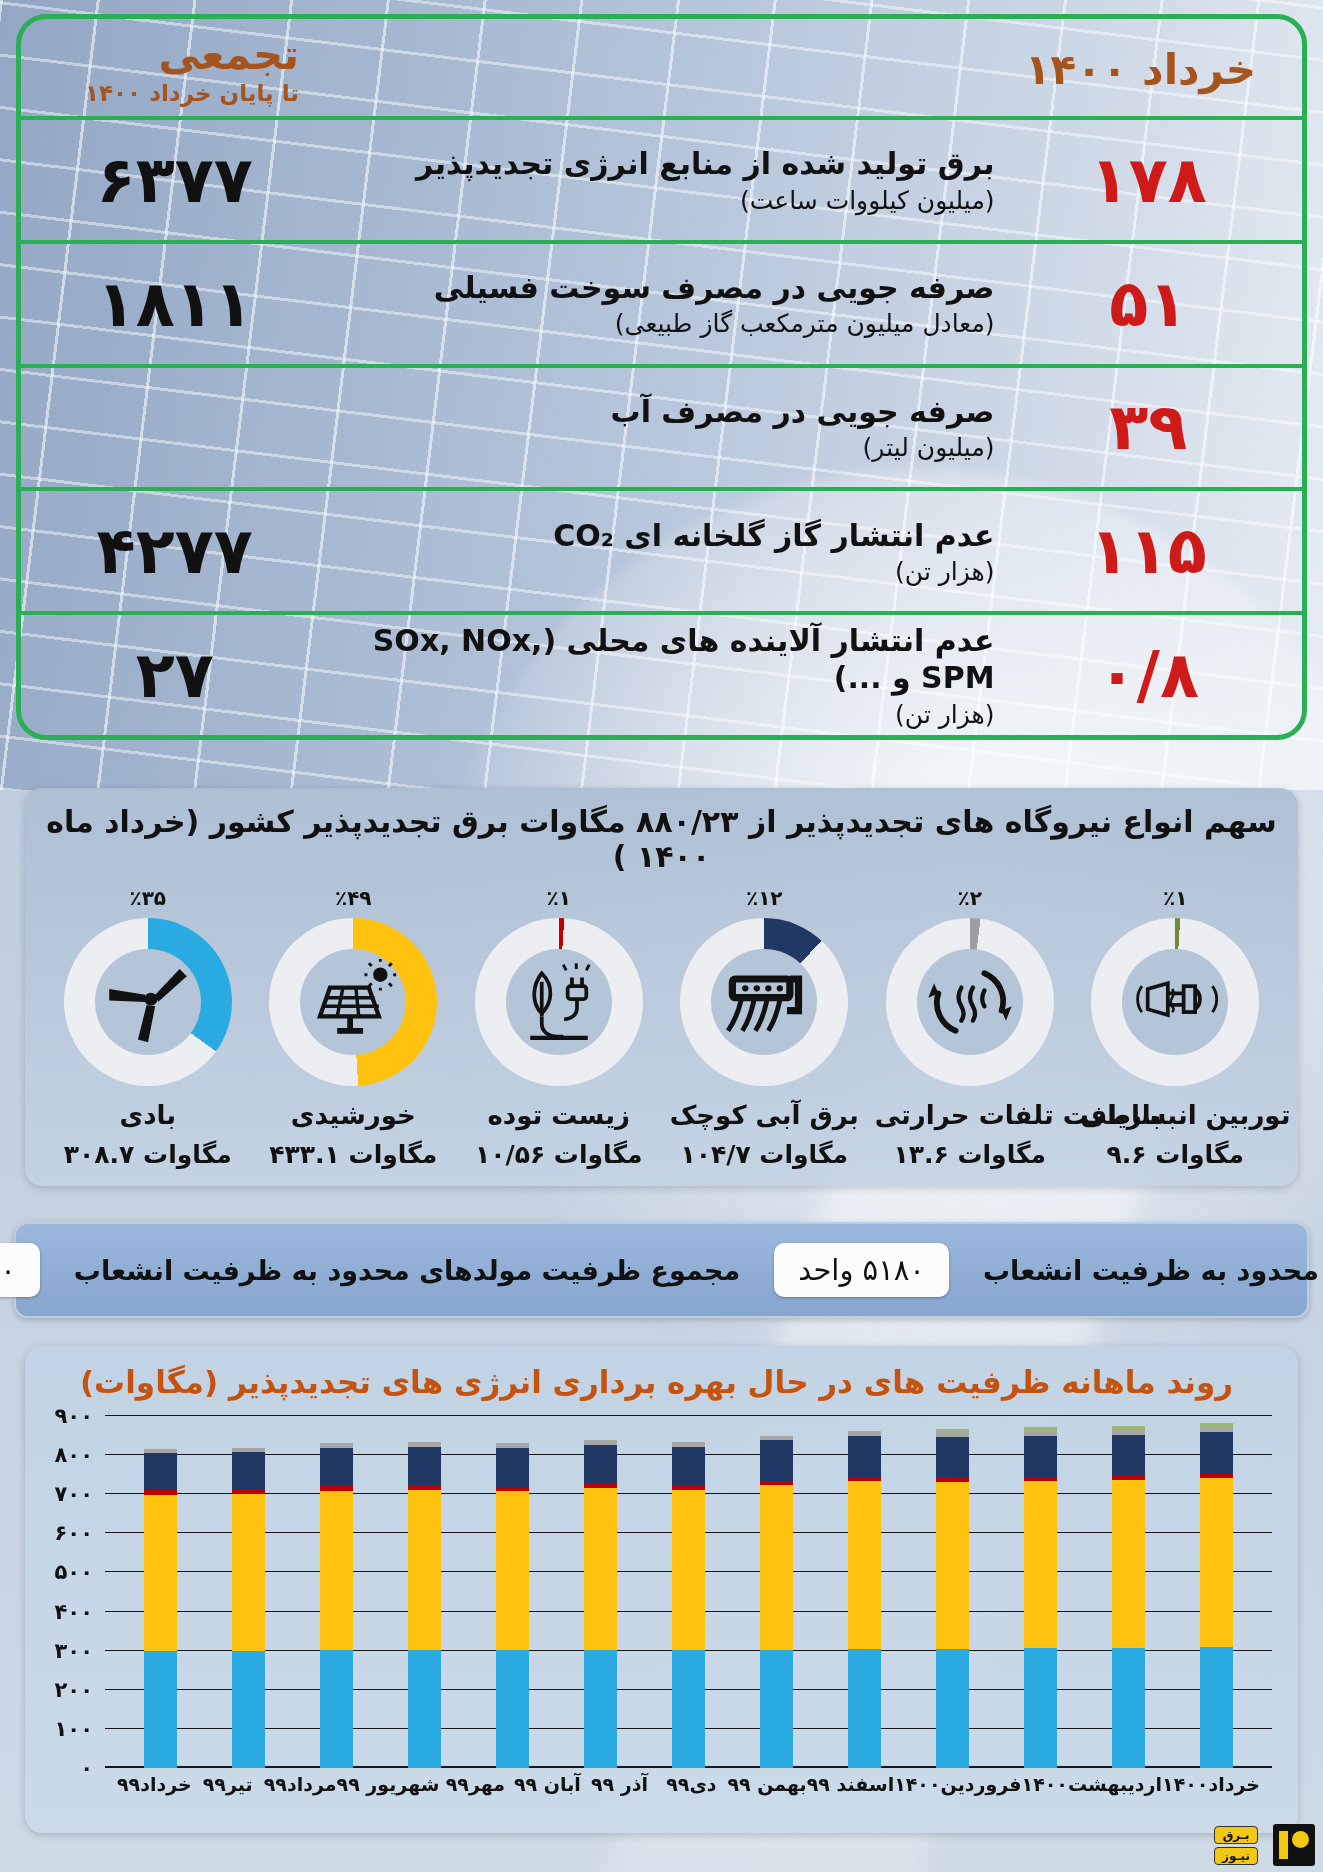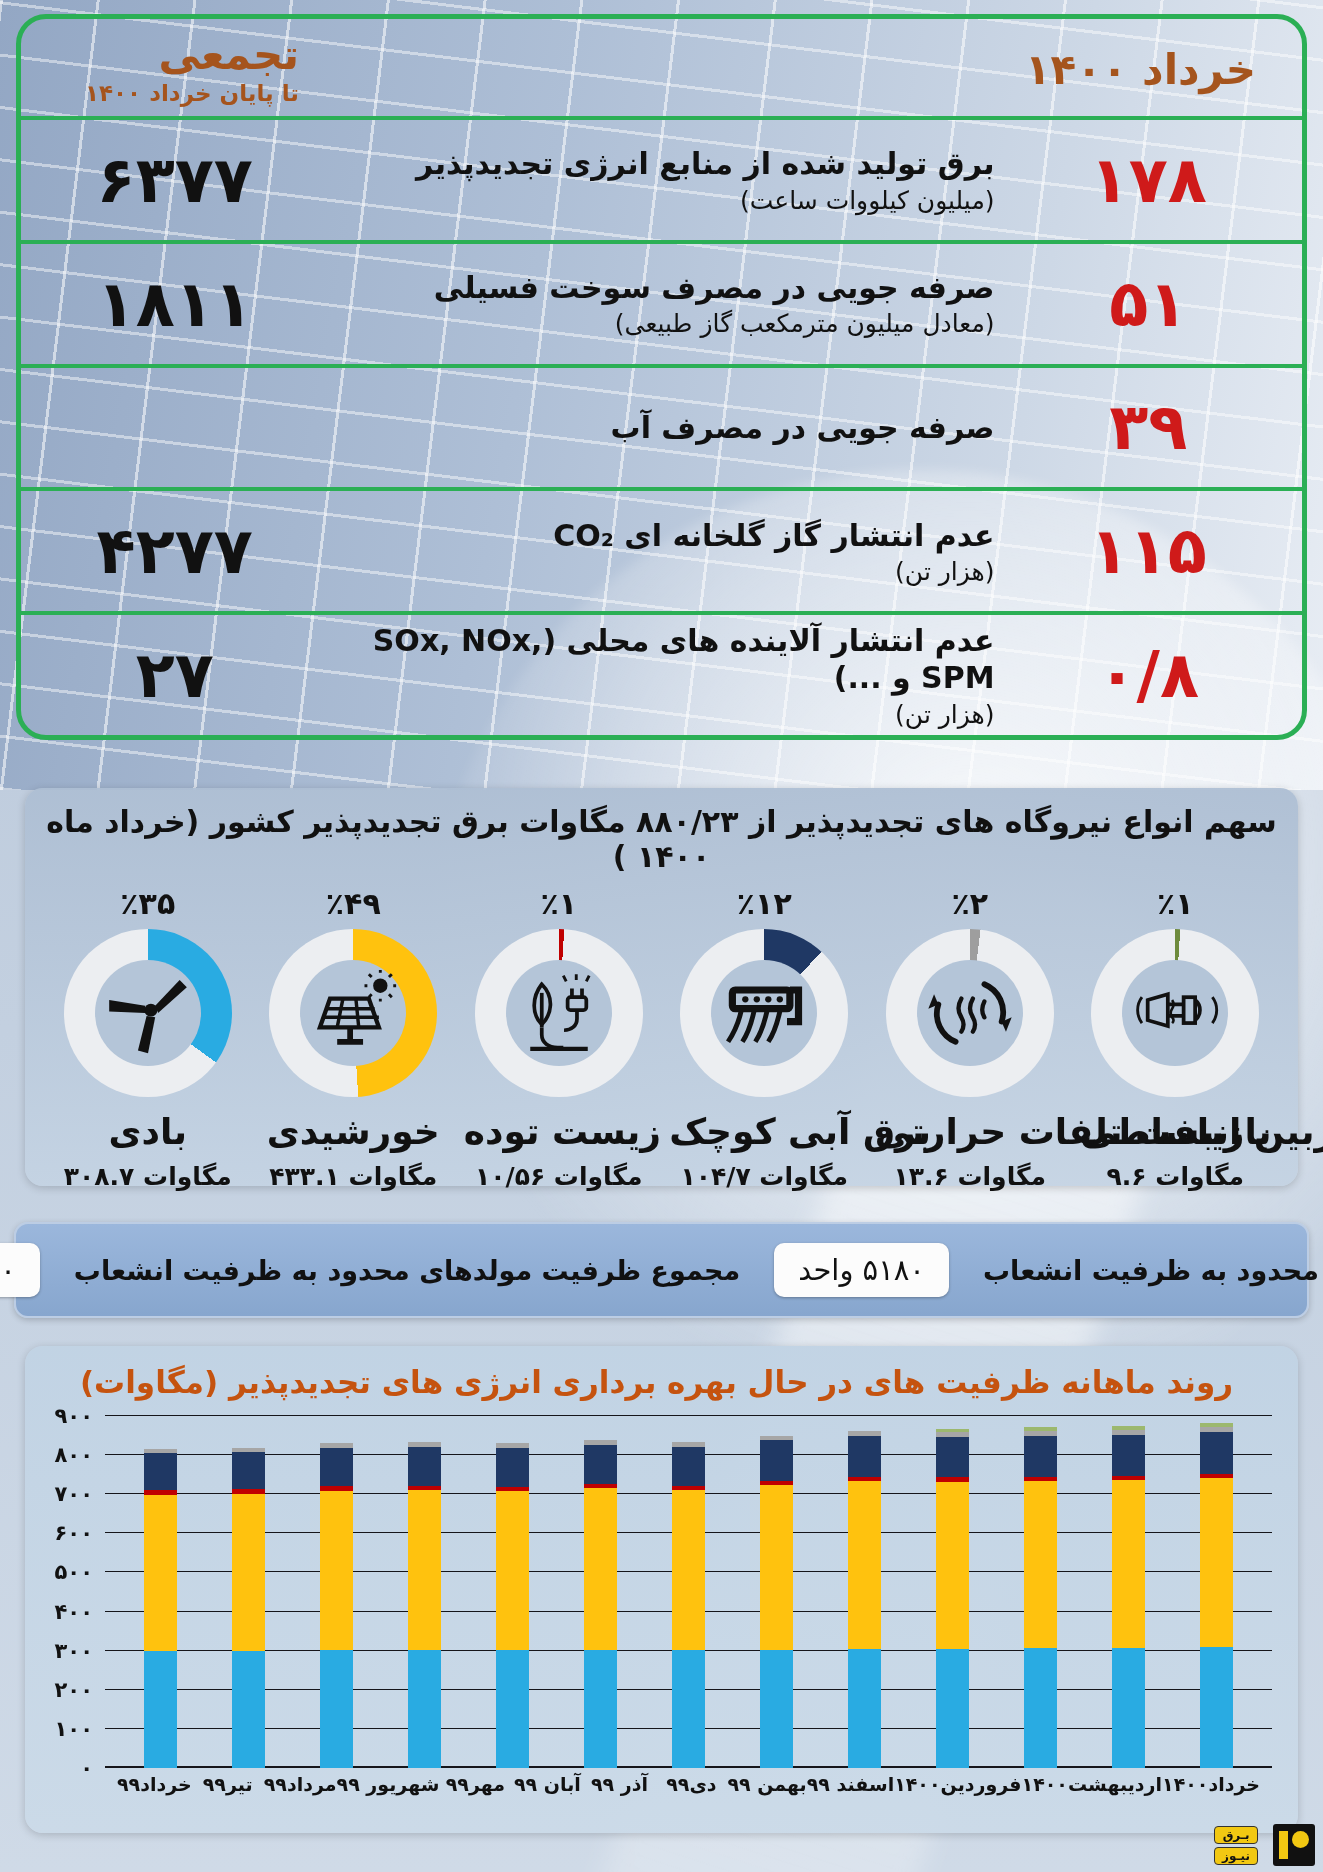--- a/index.html
+++ b/index.html
@@ -55,28 +55,28 @@
   .vcum{width:24%;text-align:center;font-size:64px;font-weight:800;color:var(--ink);line-height:1;}
   
   .share-panel{
     position:absolute;left:25px;top:788px;width:1273px;height:398px;border-radius:18px;
     background:linear-gradient(180deg,rgba(173,190,211,.93),rgba(196,211,227,.93));
     box-shadow:0 2px 8px rgba(0,0,0,.18);direction:rtl;padding-top:16px;
   }
   .share-title{text-align:center;font-size:30px;font-weight:800;}
   .donuts{display:flex;direction:ltr;justify-content:space-around;padding:12px 20px 0;}
   .dcol{width:190px;text-align:center;}
-  .dpct{font-size:30px;font-weight:800;margin-bottom:8px;}
+  .dpct{font-size:20px;font-weight:800;margin-bottom:8px;}
   .dgraph{position:relative;width:168px;height:168px;margin:0 auto;}
   .dring{position:absolute;inset:0;border-radius:50%;}
   .dhole{position:absolute;left:50%;top:50%;width:106px;height:106px;border-radius:50%;
          transform:translate(-50%,-50%);background:var(--hole);}
   .dicon{position:absolute;inset:0;display:flex;align-items:center;justify-content:center;}
   .dicon svg{width:92px;height:92px;}
-  .dname{font-size:36px;font-weight:800;margin-top:14px;white-space:nowrap;}
+  .dname{font-size:26px;font-weight:800;margin-top:14px;white-space:nowrap;}
   .dcap{font-size:25px;font-weight:700;margin-top:10px;white-space:nowrap;}
   
   .gen-band{
     position:absolute;left:14px;top:1222px;width:1295px;height:96px;border-radius:14px;
     background:linear-gradient(180deg,#9BB7DC,#87A6CE);border:2px solid #bccde4;
     display:flex;direction:rtl;align-items:center;justify-content:center;gap:34px;padding:0 28px;
     box-shadow:0 2px 6px rgba(0,0,0,.2);
   }
   .gb-label{font-size:27px;font-weight:800;white-space:nowrap;}
   .gb-box{background:#FCFCFC;border-radius:10px;padding:10px 24px;font-size:29px;
@@ -139,20 +139,21 @@
           <div class="center">
             <div class="t">صرفه جویی در مصرف سوخت فسیلی</div>
             <div class="u">(معادل میلیون مترمکعب گاز طبیعی)</div>
           </div>
           <div class="vcum">۱۸۱۱</div>
         </div>
         <div class="srow">
           <div class="vmonth">۳۹</div>
           <div class="center">
             <div class="t">صرفه جویی در مصرف آب</div>
+            <div class="u">(میلیون لیتر)</div>
           </div>
         </div>
         <div class="srow">
           <div class="vmonth">۱۱۵</div>
           <div class="center">
             <div class="t">عدم انتشار گاز گلخانه ای CO₂</div>
             <div class="u">(هزار تن)</div>
           </div>
           <div class="vcum">۴۲۷۷</div>
         </div>

